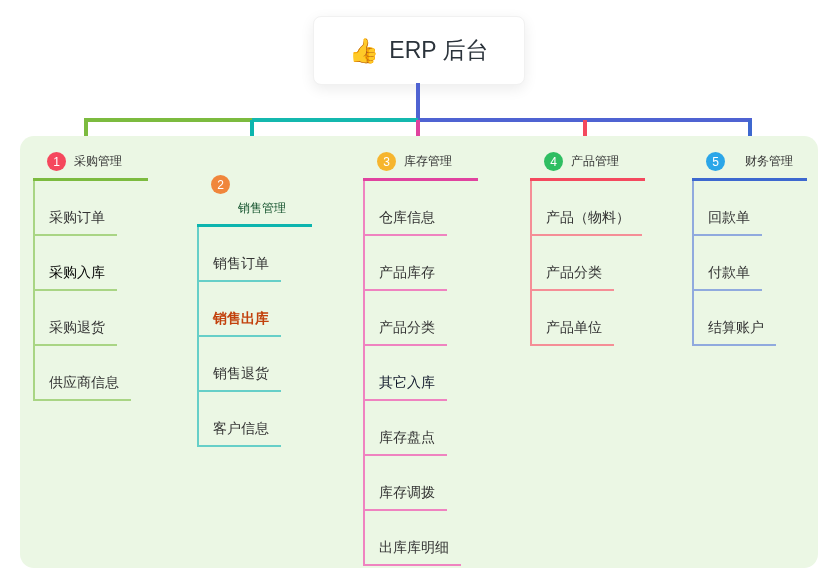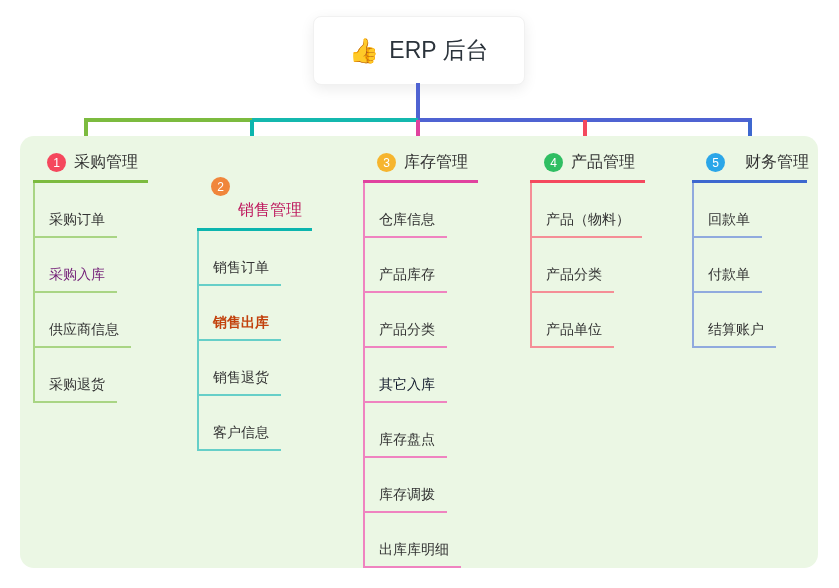--- a/index.html
+++ b/index.html
@@ -32,21 +32,21 @@
   .branch-header{
     width:115px;box-sizing:border-box;padding:0 0 7px 14px;
     display:flex;align-items:center;gap:8px;
     border-bottom:3px solid transparent;cursor:pointer;
   }
   .badge{
     width:19px;height:19px;border-radius:50%;flex:none;
     color:#fff;font-size:12px;line-height:1;
     display:flex;align-items:center;justify-content:center;
   }
-  .branch-title{font-size:16px;color:#333;white-space:nowrap;text-align:center;}
+  .branch-title{font-size:12px;color:#333;white-space:nowrap;text-align:center;}
   .children{position:relative;}
   .spine{position:absolute;left:0;top:0;width:2px;}
   .child-row{height:55px;display:flex;align-items:flex-end;}
   .child-row:first-child{height:52px;}
   .child-label{
     display:inline-block;font-size:14px;color:#333;white-space:nowrap;
     padding:0 12px 7px 16px;border-bottom:2px solid transparent;
   }
 </style>
 </head>
@@ -77,34 +77,34 @@
         <div class="branch-header" style="border-bottom-color: rgb(124, 187, 63);">
           <span class="badge" style="background: rgb(245, 72, 93);">1</span>
           <span class="branch-title" style="color: rgb(51, 51, 51);">采购管理</span>
         </div>
         <div class="children">
           <div class="spine" style="background: rgb(169, 213, 132); height: 219px;"></div>
           <div class="child-row">
             <span class="child-label" style="border-bottom-color: rgb(169, 213, 132); color: rgb(51, 51, 51);">采购订单</span>
           </div>
           <div class="child-row">
-            <span class="child-label" style="border-bottom-color: rgb(169, 213, 132); color: #701a75;">采购入库</span>
+            <span class="child-label" style="border-bottom-color: rgb(169, 213, 132); color: #000000;">采购入库</span>
+          </div>
+          <div class="child-row">
+            <span class="child-label" style="border-bottom-color: rgb(169, 213, 132); color: rgb(51, 51, 51);">采购退货</span>
           </div>
           <div class="child-row">
             <span class="child-label" style="border-bottom-color: rgb(169, 213, 132); color: rgb(51, 51, 51);">供应商信息</span>
-          </div>
-          <div class="child-row">
-            <span class="child-label" style="border-bottom-color: rgb(169, 213, 132); color: rgb(51, 51, 51);">采购退货</span>
           </div>
         </div>
       </div>
       <div class="branch" style="left: 177px;">
         <div class="branch-header" style="border-bottom-color: rgb(12, 181, 174);">
           <span class="badge" style="background: rgb(240, 134, 59);">2</span>
-          <span class="branch-title" style="color: #be185d; margin-top: 48px;">销售管理</span>
+          <span class="branch-title" style="color: #14532d; margin-top: 48px;">销售管理</span>
         </div>
         <div class="children">
           <div class="spine" style="background: rgb(102, 207, 200); height: 219px;"></div>
           <div class="child-row">
             <span class="child-label" style="border-bottom-color: rgb(102, 207, 200); color: rgb(51, 51, 51);">销售订单</span>
           </div>
           <div class="child-row">
             <span class="child-label" style="border-bottom-color: rgb(102, 207, 200); color: #c2410c; font-weight: bold;">销售出库</span>
           </div>
           <div class="child-row">

